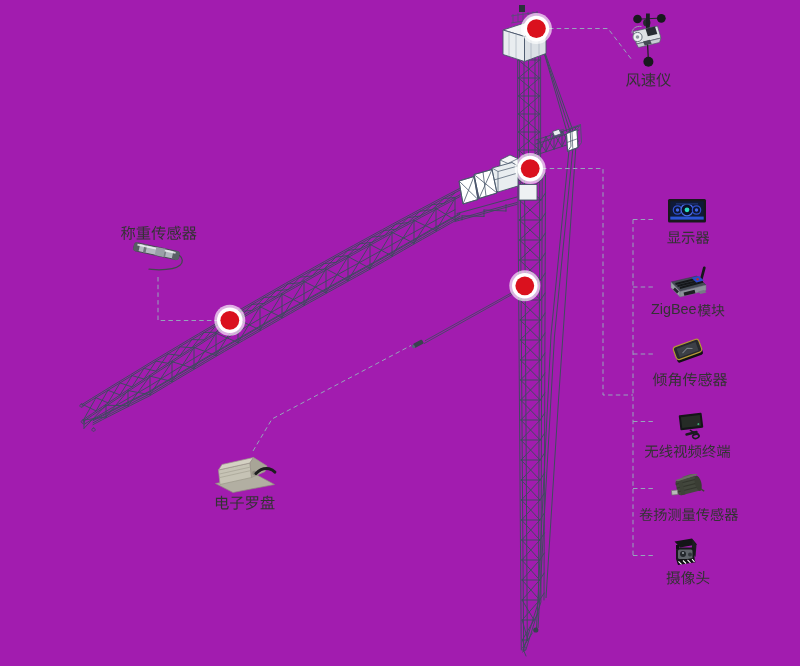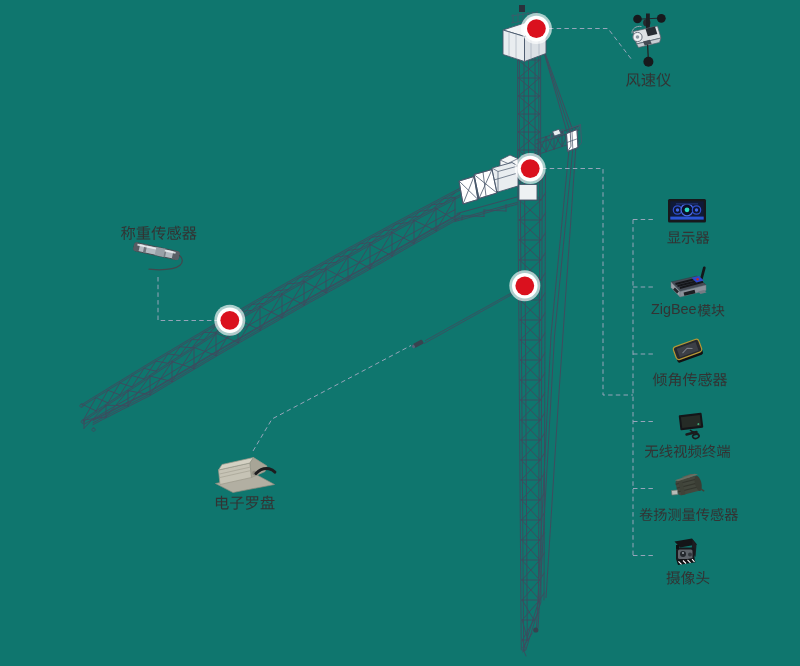--- a/index.html
+++ b/index.html
@@ -1,15 +1,15 @@
 <!DOCTYPE html>
 <html><head><meta charset="utf-8">
 <style>
 html,body{margin:0;padding:0;background:#ffffff;}
-#wrap{position:relative;width:800px;height:666px;overflow:hidden;background:#0f766e;}
+#wrap{position:relative;width:800px;height:666px;overflow:hidden;background:#a21caf;}
 </style></head>
 <body>
 <div id="wrap">
 <svg width="800" height="666" viewBox="0 0 800 666">
 
 <g stroke="#3d4b5e" stroke-width="0.95" fill="none" stroke-linecap="round">
 <path d="M517.8 175.0L520.9 602.0L521.0 615.0L521.1 630.0L521.3 650.0M520.2 175.0L523.3 602.0L523.4 615.0L523.5 630.0L523.7 650.0M539.8 175.0L538.5 602.0L534.4 615.0L529.7 630.0L523.4 650.0M542.2 175.0L540.9 602.0L536.8 615.0L532.1 630.0L525.8 650.0M524.5 175.0L527.3 640.0M545.5 175.0L544.0 600.0M519.0 180.0L541.0 180.0M519.0 180.0L540.9 200.0M541.0 180.0L519.2 200.0M541.0 180.0L545.5 173.0M519.2 200.0L540.9 200.0M519.2 200.0L540.9 220.0M540.9 200.0L519.3 220.0M540.9 200.0L545.4 193.0M519.3 220.0L540.9 220.0M519.3 220.0L540.8 240.0M540.9 220.0L519.5 240.0M540.9 220.0L545.4 213.0M519.5 240.0L540.8 240.0M519.5 240.0L540.7 260.0M540.8 240.0L519.6 260.0M540.8 240.0L545.3 233.0M519.6 260.0L540.7 260.0M519.6 260.0L540.7 280.0M540.7 260.0L519.8 280.0M540.7 260.0L545.2 253.0M519.8 280.0L540.7 280.0M519.8 280.0L540.6 300.0M540.7 280.0L519.9 300.0M540.7 280.0L545.2 273.0M519.9 300.0L540.6 300.0M519.9 300.0L540.6 320.0M540.6 300.0L520.1 320.0M540.6 300.0L545.1 293.0M520.1 320.0L540.6 320.0M520.1 320.0L540.5 340.0M540.6 320.0L520.2 340.0M540.6 320.0L545.1 313.0M520.2 340.0L540.5 340.0M520.2 340.0L540.4 360.0M540.5 340.0L520.4 360.0M540.5 340.0L545.0 333.0M520.4 360.0L540.4 360.0M520.4 360.0L540.4 380.0M540.4 360.0L520.5 380.0M540.4 360.0L544.9 353.0M520.5 380.0L540.4 380.0M520.5 380.0L540.3 400.0M540.4 380.0L520.6 400.0M540.4 380.0L544.9 373.0M520.6 400.0L540.3 400.0M520.6 400.0L540.2 420.0M540.3 400.0L520.8 420.0M540.3 400.0L544.8 393.0M520.8 420.0L540.2 420.0M520.8 420.0L540.2 440.0M540.2 420.0L520.9 440.0M540.2 420.0L544.7 413.0M520.9 440.0L540.2 440.0M520.9 440.0L540.1 460.0M540.2 440.0L521.1 460.0M540.2 440.0L544.7 433.0M521.1 460.0L540.1 460.0M521.1 460.0L540.1 480.0M540.1 460.0L521.2 480.0M540.1 460.0L544.6 453.0M521.2 480.0L540.1 480.0M521.2 480.0L540.0 500.0M540.1 480.0L521.4 500.0M540.1 480.0L544.6 473.0M521.4 500.0L540.0 500.0M521.4 500.0L539.9 520.0M540.0 500.0L521.5 520.0M540.0 500.0L544.5 493.0M521.5 520.0L539.9 520.0M521.5 520.0L539.9 540.0M539.9 520.0L521.7 540.0M539.9 520.0L544.4 513.0M521.7 540.0L539.9 540.0M521.7 540.0L539.8 560.0M539.9 540.0L521.8 560.0M539.9 540.0L544.4 533.0M521.8 560.0L539.8 560.0M521.8 560.0L539.7 580.0M539.8 560.0L522.0 580.0M539.8 560.0L544.3 553.0M522.0 580.0L539.7 580.0M522.0 580.0L539.7 600.0M539.7 580.0L522.1 600.0M539.7 580.0L544.2 573.0M522.1 600.0L539.7 600.0M522.1 600.0L534.0 620.0M539.7 600.0L522.2 620.0M539.7 600.0L544.2 593.0M522.2 620.0L534.0 620.0M522.2 620.0L527.8 640.0M534.0 620.0L522.4 640.0M534.0 620.0L538.5 613.0M522.4 640.0L527.8 640.0M522.4 640.0L525.3 648.0M527.8 640.0L522.5 648.0M527.8 640.0L532.3 633.0M522.5 650.0L524.6 650.0M522.5 652.0L525.6 650.0M523.5 650.0L526.0 656.0" stroke-width="0.95"></path>
 <path d="M517.6 57.0L517.6 170.0M519.4 57.0L519.4 170.0M524.0 57.0L524.0 170.0M535.0 57.0L535.0 170.0M538.8 57.0L538.8 170.0M540.6 57.0L540.6 170.0M528.5 60.0L528.5 168.0M518.5 60.0L539.5 60.0M518.5 60.0L539.5 78.0M539.5 60.0L518.5 78.0M518.5 78.0L539.5 78.0M518.5 78.0L539.5 96.0M539.5 78.0L518.5 96.0M518.5 96.0L539.5 96.0M518.5 96.0L539.5 114.0M539.5 96.0L518.5 114.0M518.5 114.0L539.5 114.0M518.5 114.0L539.5 132.0M539.5 114.0L518.5 132.0M518.5 132.0L539.5 132.0M518.5 132.0L539.5 150.0M539.5 132.0L518.5 150.0M518.5 150.0L539.5 150.0M518.5 150.0L539.5 168.0M539.5 150.0L518.5 168.0" stroke-width="0.9"></path>
 <path d="M82.0 404.5L91.7 398.4L101.4 392.5L111.1 386.5L120.8 380.6L130.5 374.7L140.2 368.8L149.8 362.9L159.5 357.1L169.2 351.3L178.9 345.5L188.6 339.7L198.3 334.0L208.0 328.3L217.7 322.6L227.4 316.9L237.1 311.3L246.8 305.7L256.5 300.1L266.2 294.5L275.8 289.0L285.5 283.4L295.2 278.0L304.9 272.5L314.6 267.0L324.3 261.6L334.0 256.2L343.7 250.8L353.4 245.5L363.1 240.2L372.8 234.9L382.5 229.6L392.2 224.3L401.8 219.1L411.5 213.9L421.2 208.7L430.9 203.6L440.6 198.4L450.3 193.3L460.0 188.3M82.0 406.3L91.7 400.2L101.4 394.3L111.1 388.3L120.8 382.4L130.5 376.5L140.2 370.6L149.8 364.7L159.5 358.9L169.2 353.1L178.9 347.3L188.6 341.5L198.3 335.8L208.0 330.1L217.7 324.4L227.4 318.7L237.1 313.1L246.8 307.5L256.5 301.9L266.2 296.3L275.8 290.8L285.5 285.2L295.2 279.8L304.9 274.3L314.6 268.8L324.3 263.4L334.0 258.0L343.7 252.6L353.4 247.3L363.1 242.0L372.8 236.7L382.5 231.4L392.2 226.1L401.8 220.9L411.5 215.7L421.2 210.5L430.9 205.4L440.6 200.2L450.3 195.1L460.0 190.1M83.0 419.8L92.7 413.3L102.3 406.8L112.0 400.3L121.7 393.9L131.3 387.5L141.0 381.1L150.7 374.7L160.3 368.4L170.0 362.1L179.7 355.8L189.3 349.5L199.0 343.3L208.7 337.0L218.3 330.8L228.0 324.7L237.7 318.9L247.3 313.2L257.0 307.6L266.7 302.0L276.3 296.4L286.0 290.8L295.7 285.3L305.3 279.8L315.0 274.3L324.7 268.8L334.3 263.4L344.0 257.9L353.7 252.5L363.3 247.2L373.0 241.8L382.7 236.5L392.3 231.2L402.0 225.9L411.7 220.7L421.3 215.4L431.0 210.2L440.7 205.0L450.3 199.9L460.0 194.8M83.0 421.6L92.7 415.1L102.3 408.6L112.0 402.1L121.7 395.7L131.3 389.3L141.0 382.9L150.7 376.5L160.3 370.2L170.0 363.9L179.7 357.6L189.3 351.3L199.0 345.1L208.7 338.8L218.3 332.6L228.0 326.5L237.7 320.7L247.3 315.0L257.0 309.4L266.7 303.8L276.3 298.2L286.0 292.6L295.7 287.1L305.3 281.6L315.0 276.1L324.7 270.6L334.3 265.2L344.0 259.7L353.7 254.3L363.3 249.0L373.0 243.6L382.7 238.3L392.3 233.0L402.0 227.7L411.7 222.5L421.3 217.2L431.0 212.0L440.7 206.8L450.3 201.7L460.0 196.6M93.0 422.8L102.4 417.9L111.8 413.1L121.2 408.3L130.6 403.6L140.1 398.8L149.5 394.1L158.9 388.5L168.3 382.8L177.7 377.2L187.1 371.6L196.5 366.1L205.9 360.5L215.3 355.0L224.7 349.5L234.2 344.0L243.6 338.5L253.0 333.1L262.4 327.7L271.8 322.3L281.2 316.9L290.6 311.6L300.0 306.2L309.4 300.9L318.8 295.7L328.3 290.4L337.7 285.2L347.1 280.0L356.5 274.8L365.9 269.6L375.3 264.5L384.7 259.2L394.1 253.7L403.5 248.3L412.9 242.9L422.4 237.5L431.8 232.2L441.2 226.9L450.6 221.5L460.0 216.3M93.0 424.6L102.4 419.7L111.8 414.9L121.2 410.1L130.6 405.4L140.1 400.6L149.5 395.9L158.9 390.3L168.3 384.6L177.7 379.0L187.1 373.4L196.5 367.9L205.9 362.3L215.3 356.8L224.7 351.3L234.2 345.8L243.6 340.3L253.0 334.9L262.4 329.5L271.8 324.1L281.2 318.7L290.6 313.4L300.0 308.0L309.4 302.7L318.8 297.5L328.3 292.2L337.7 287.0L347.1 281.8L356.5 276.6L365.9 271.4L375.3 266.3L384.7 261.0L394.1 255.5L403.5 250.1L412.9 244.7L422.4 239.3L431.8 234.0L441.2 228.7L450.6 223.3L460.0 218.1M93.0 419.8L102.4 415.0L111.8 410.2L121.2 405.4L130.6 400.6L140.1 395.9L149.5 391.2L158.9 385.5L168.3 379.9L177.7 374.3L187.1 368.7L196.5 363.1L205.9 357.6L215.3 352.0L224.7 346.5L234.2 341.0L243.6 335.6L253.0 330.1L262.4 324.7L271.8 319.3L281.2 314.0L290.6 308.6L300.0 303.3L309.4 298.0L318.8 292.7L328.3 287.5L337.7 282.2L347.1 277.0L356.5 271.8L365.9 266.7L375.3 261.5L384.7 256.2L394.1 250.8L403.5 245.4L412.9 240.0L422.4 234.6L431.8 229.2L441.2 223.9L450.6 218.6L460.0 213.3M93.0 420.7L102.4 415.9L111.8 411.1L121.2 406.3L130.6 401.5L140.1 396.8L149.5 392.1L158.9 386.4L168.3 380.8L177.7 375.2L187.1 369.6L196.5 364.0L205.9 358.5L215.3 352.9L224.7 347.4L234.2 341.9L243.6 336.5L253.0 331.0L262.4 325.6L271.8 320.2L281.2 314.9L290.6 309.5L300.0 304.2L309.4 298.9L318.8 293.6L328.3 288.4L337.7 283.1L347.1 277.9L356.5 272.7L365.9 267.6L375.3 262.4L384.7 257.1L394.1 251.7L403.5 246.3L412.9 240.9L422.4 235.5L431.8 230.1L441.2 224.8L450.6 219.5L460.0 214.2M84.0 424.3L93.5 418.7L103.0 413.1L112.5 407.5L122.1 402.0L131.6 396.4L141.1 390.9L150.6 385.4L160.1 379.4L169.6 373.5L179.1 367.6L188.6 361.6L198.2 355.8L207.7 349.9L217.2 344.1L226.7 338.3L236.2 332.6L245.7 327.1L255.2 321.6L264.7 316.1L274.3 310.6L283.8 305.1L293.3 299.7L302.8 294.3L312.3 288.9L321.8 283.6L331.3 278.2L340.8 272.9L350.4 267.6L359.9 262.4L369.4 257.1L378.9 251.9L388.4 246.6L397.9 241.2L407.4 235.9L416.9 230.6L426.5 225.3L436.0 220.0L445.5 214.8L455.0 209.6M84.0 405.1L96.0 410.9M84.0 419.0L96.0 397.7M96.0 397.7L108.0 402.9M96.0 410.9L108.0 390.3M108.0 390.3L120.0 394.9M108.0 402.9L120.0 382.9M120.0 382.9L132.0 386.9M120.0 394.9L132.0 375.6M132.0 375.6L144.0 379.0M132.0 386.9L144.0 368.4M144.0 368.4L156.0 371.1M144.0 379.0L156.0 361.1M156.0 361.1L168.0 363.3M156.0 371.1L168.0 353.9M168.0 353.9L180.0 355.5M168.0 363.3L180.0 346.8M180.0 346.8L192.0 347.7M180.0 355.5L192.0 339.6M192.0 339.6L204.0 339.9M192.0 347.7L204.0 332.5M204.0 332.5L216.0 332.2M204.0 339.9L216.0 325.5M216.0 325.5L228.0 324.6M216.0 332.2L228.0 318.5M228.0 318.5L240.0 317.4M228.0 324.6L240.0 311.5M240.0 311.5L252.0 310.4M240.0 317.4L252.0 304.5M252.0 304.5L264.0 303.4M252.0 310.4L264.0 297.6M264.0 297.6L276.0 296.5M264.0 303.4L276.0 290.8M276.0 290.8L288.0 289.6M276.0 296.5L288.0 283.9M288.0 283.9L300.0 282.7M288.0 289.6L300.0 277.2M300.0 277.2L312.0 275.9M300.0 282.7L312.0 270.4M312.0 270.4L324.0 269.1M312.0 275.9L324.0 263.7M324.0 263.7L336.0 262.3M324.0 269.1L336.0 257.0M336.0 257.0L348.0 255.6M336.0 262.3L348.0 250.4M348.0 250.4L360.0 248.9M348.0 255.6L360.0 243.8M360.0 243.8L372.0 242.3M360.0 248.9L372.0 237.2M372.0 237.2L384.0 235.7M372.0 242.3L384.0 230.7M384.0 230.7L396.0 229.1M384.0 235.7L396.0 224.2M396.0 224.2L408.0 222.5M396.0 229.1L408.0 217.7M408.0 217.7L420.0 216.0M408.0 222.5L420.0 211.3M420.0 211.3L432.0 209.6M420.0 216.0L432.0 204.9M432.0 204.9L444.0 203.2M432.0 209.6L444.0 198.6M444.0 198.6L455.0 197.3M444.0 203.2L455.0 192.8M84.0 420.0L84.0 428.3M84.0 420.0L106.0 417.0M84.0 428.3L106.0 405.2M106.0 405.2L106.0 417.0M106.0 405.2L128.0 405.8M106.0 417.0L128.0 390.6M128.0 390.6L128.0 405.8M128.0 390.6L150.0 394.7M128.0 405.8L150.0 376.1M150.0 376.1L150.0 394.7M150.0 376.1L172.0 381.5M150.0 394.7L172.0 361.7M172.0 361.7L172.0 381.5M172.0 361.7L194.0 368.4M172.0 381.5L194.0 347.4M194.0 347.4L194.0 368.4M194.0 347.4L216.0 355.5M194.0 368.4L216.0 333.2M216.0 333.2L216.0 355.5M216.0 333.2L238.0 342.6M216.0 355.5L238.0 319.6M238.0 319.6L238.0 342.6M238.0 319.6L260.0 329.9M238.0 342.6L260.0 306.7M260.0 306.7L260.0 329.9M260.0 306.7L282.0 317.4M260.0 329.9L282.0 294.0M282.0 294.0L282.0 317.4M282.0 294.0L304.0 304.9M282.0 317.4L304.0 281.4M304.0 281.4L304.0 304.9M304.0 281.4L326.0 292.6M304.0 304.9L326.0 268.9M326.0 268.9L326.0 292.6M326.0 268.9L348.0 280.4M326.0 292.6L348.0 256.6M348.0 256.6L348.0 280.4M348.0 256.6L370.0 268.3M348.0 280.4L370.0 244.4M370.0 244.4L370.0 268.3M370.0 244.4L392.0 255.9M370.0 268.3L392.0 232.3M392.0 232.3L392.0 255.9M392.0 232.3L414.0 243.2M392.0 255.9L414.0 220.3M414.0 220.3L414.0 243.2M414.0 220.3L436.0 230.7M414.0 243.2L436.0 208.4M436.0 208.4L436.0 230.7M436.0 208.4L455.0 220.0M436.0 230.7L455.0 198.3M455.0 198.3L455.0 220.0M455 219.7L517 202.5M455 221.5L517 204.3M457 213.5L517 197M462.0 215.8L462.0 220.0M462.0 215.8L484.0 216.4M484.0 210.0L484.0 216.4M484.0 210.0L506.0 211.0M506.0 204.5L506.0 211.0M81.5 403.9a1.7 1.7 0 1 0 0.1 0M82.8 419.9a1.7 1.7 0 1 0 0.1 0M93.5 427.9a1.7 1.7 0 1 0 0.1 0" stroke-width="0.95"></path>
 <path d="M536.0 140.0L579.0 126.0M536.0 144.0L579.0 130.0M536.0 155.0L579.0 141.0M538.0 139.3L538.0 154.3M538.0 139.3L546.0 151.7M538.0 154.3L546.0 136.7M546.0 136.7L546.0 151.7M546.0 136.7L554.0 149.1M546.0 151.7L554.0 134.1M554.0 134.1L554.0 149.1M554.0 134.1L562.0 146.5M554.0 149.1L562.0 131.5M562.0 131.5L562.0 146.5M562.0 131.5L570.0 143.9M562.0 146.5L570.0 128.9M570.0 128.9L570.0 143.9M570.0 128.9L576.0 142.0M570.0 143.9L576.0 127.0" stroke-width="0.9"></path>

